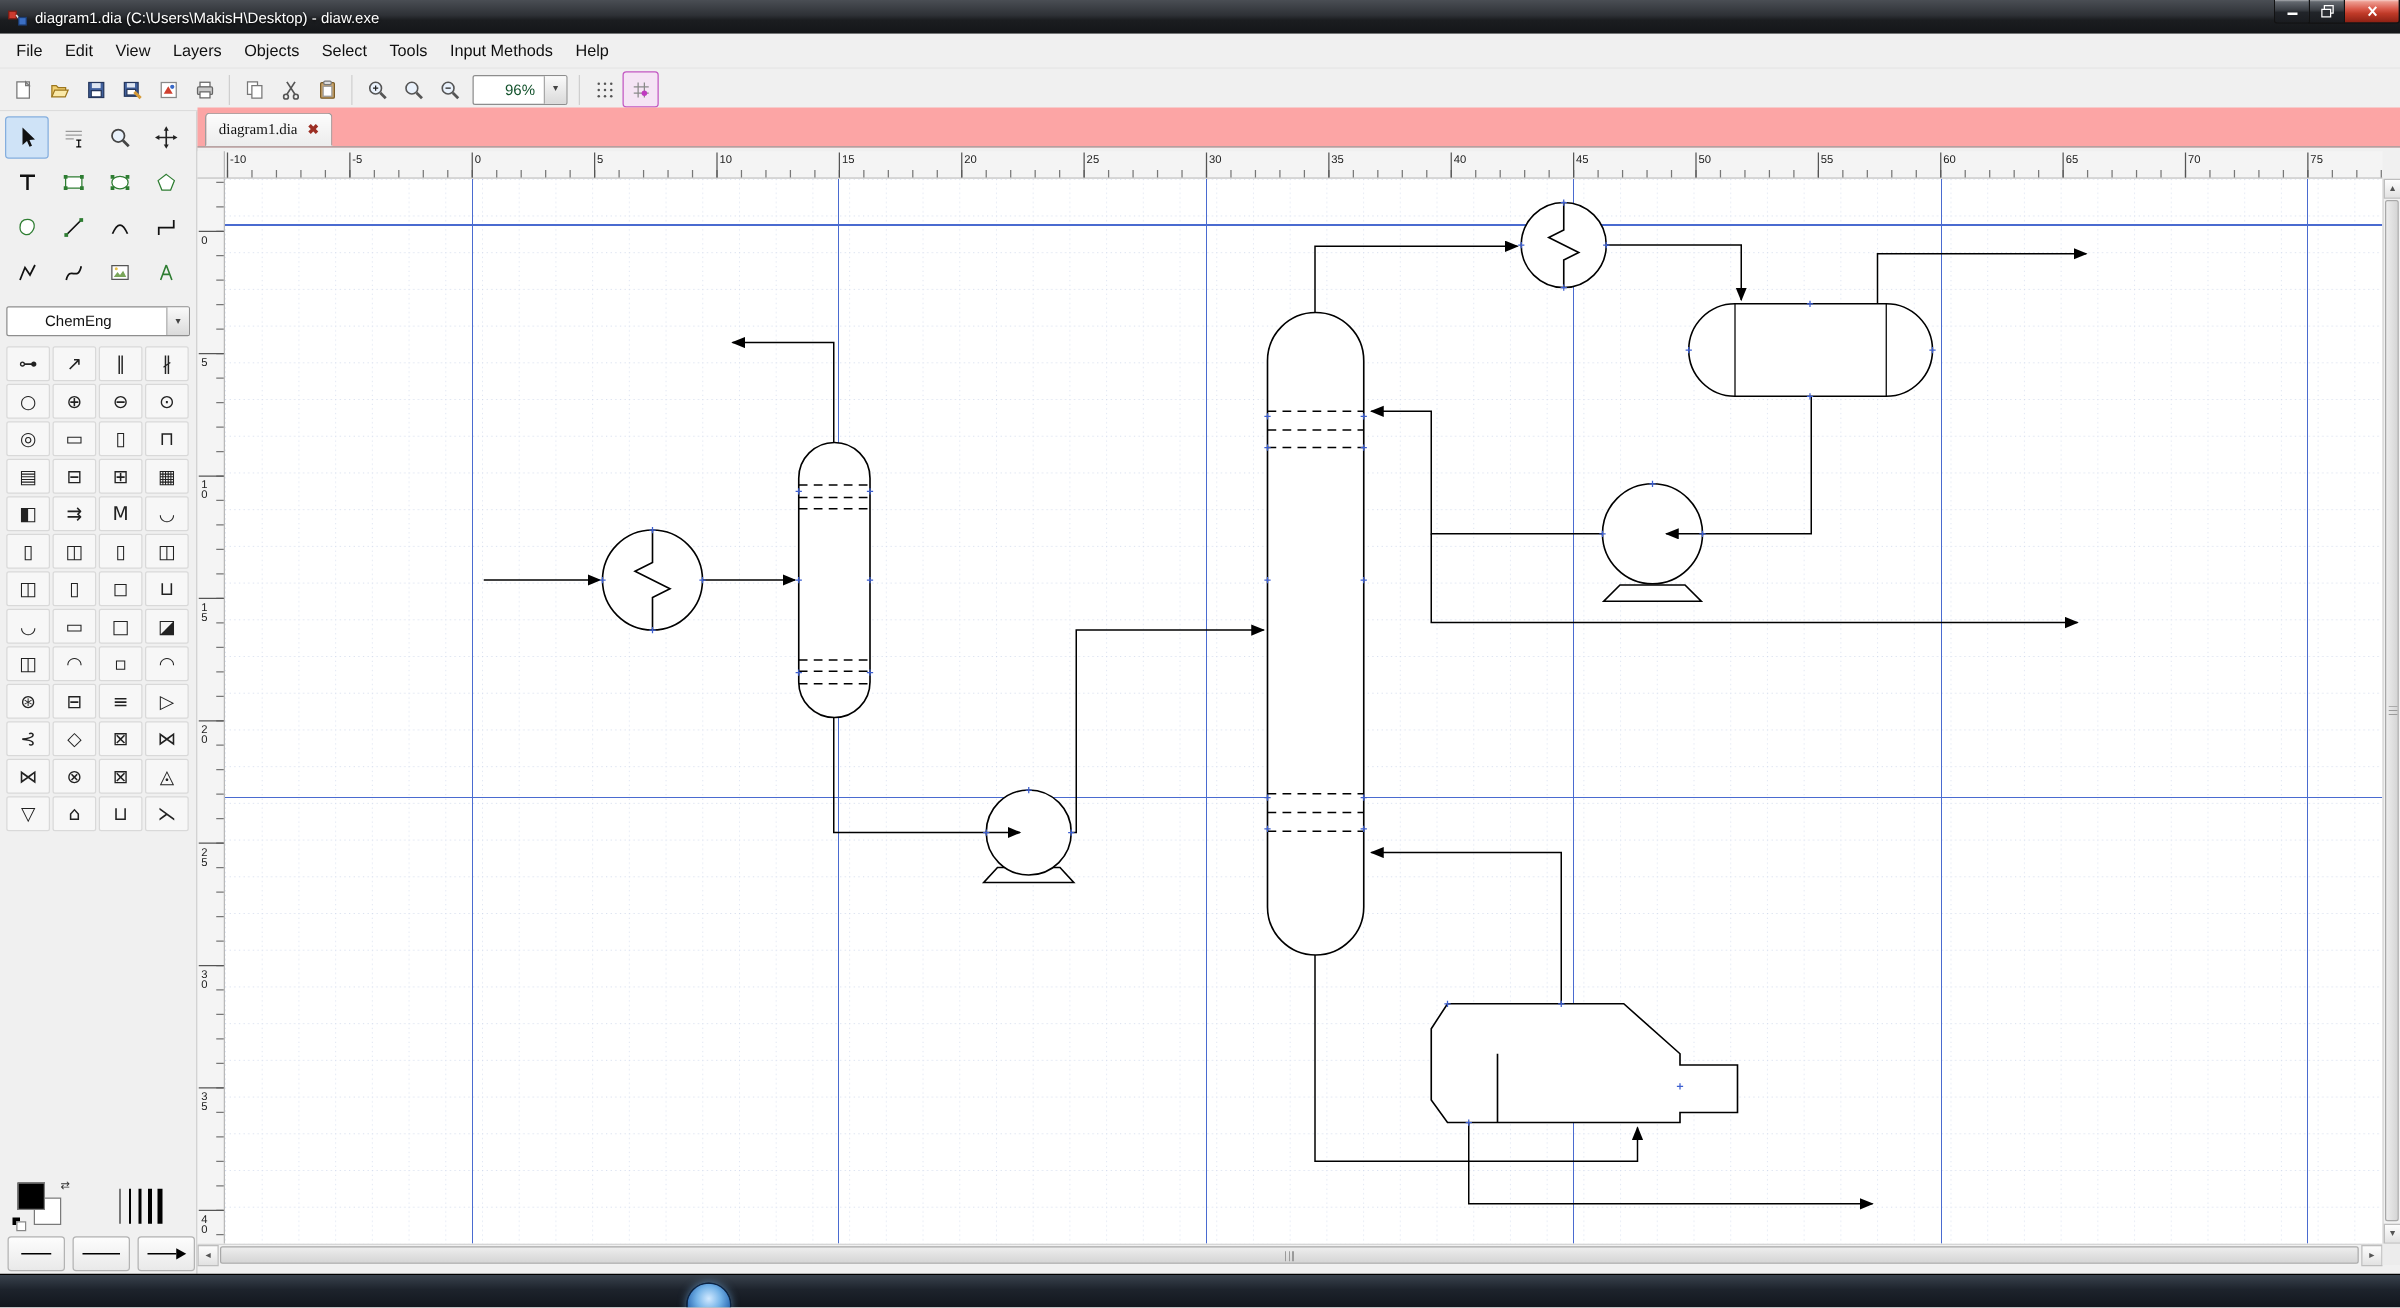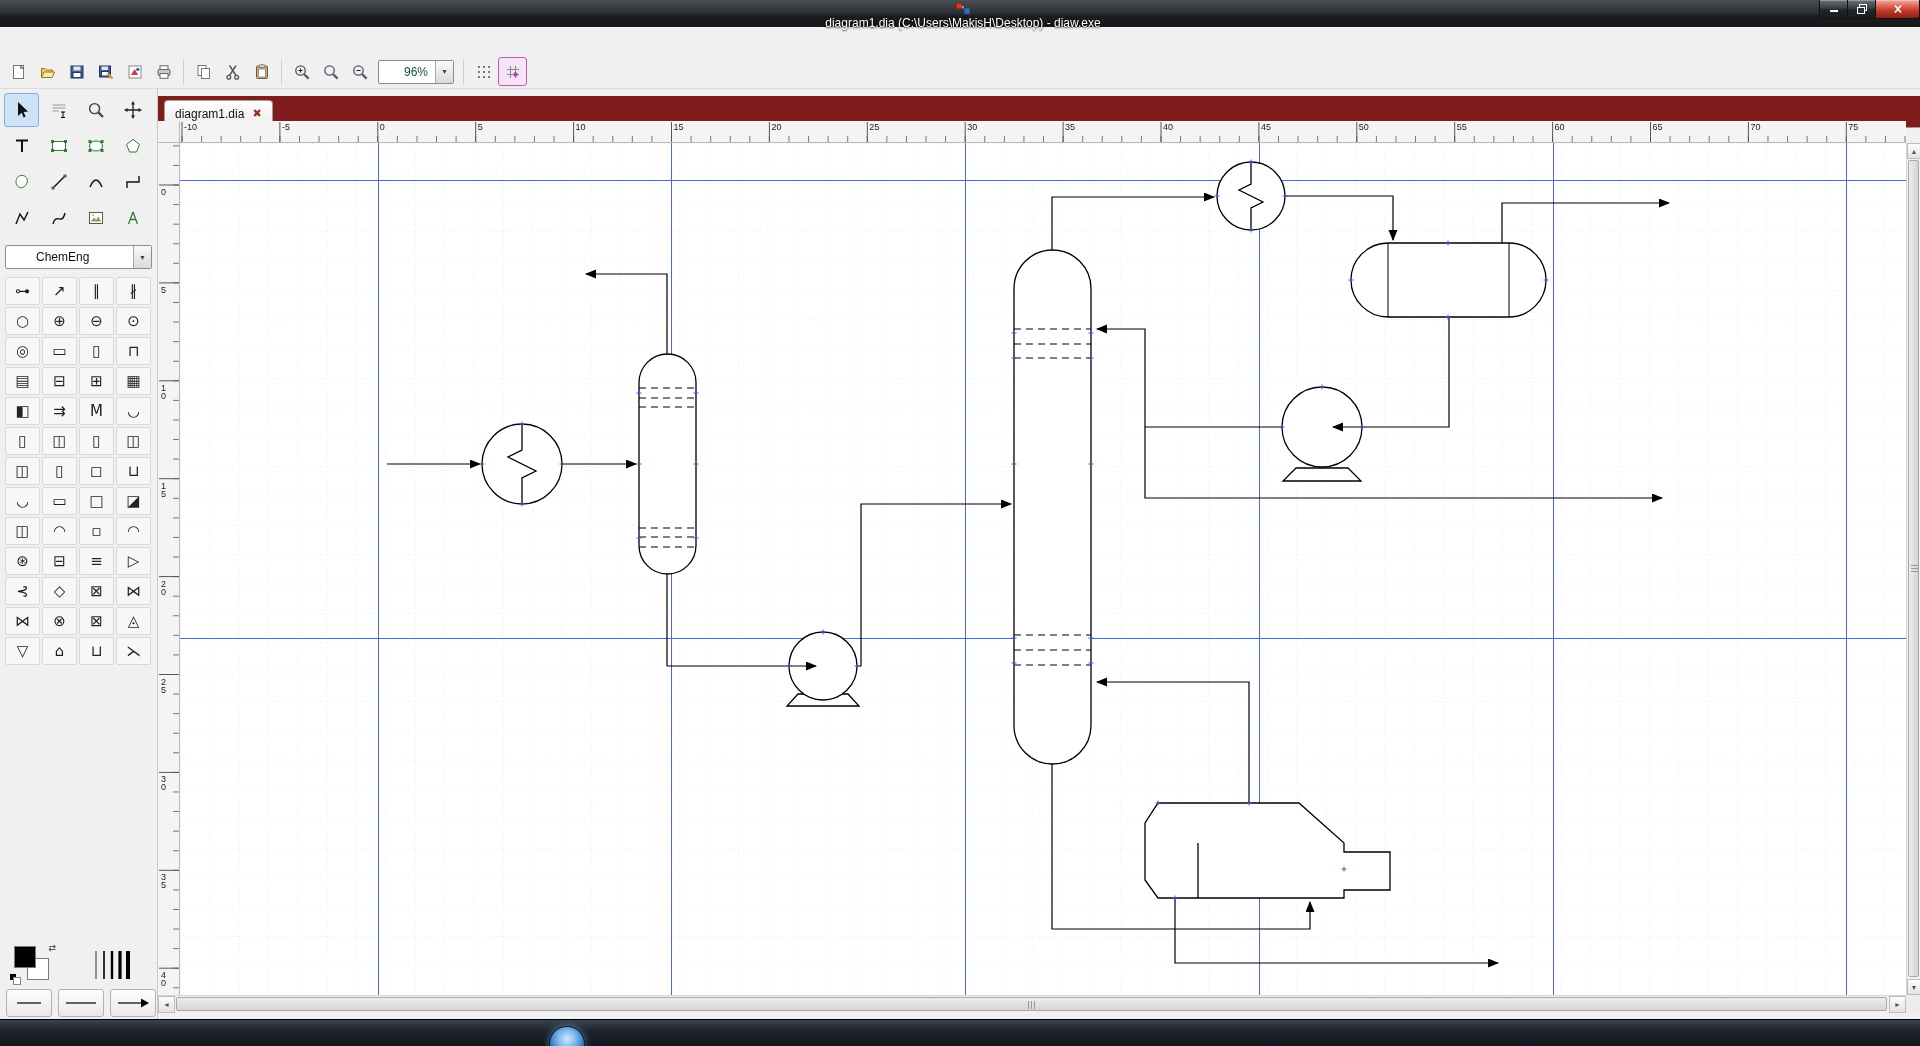--- a/index.html
+++ b/index.html
@@ -2,21 +2,21 @@
 <html><head>
 <meta charset="utf-8">
 <style>
   html,body{margin:0;padding:0;}
   body{width:1920px;height:1046px;overflow:hidden;font-family:"Liberation Sans","DejaVu Sans",sans-serif;}
   #window{position:relative;width:1920px;height:1046px;background:#f0f0f0;}
 
   
   #titlebar{position:absolute;left:0;top:0;width:100%;height:27px;
     background:linear-gradient(#4a4e54 0%,#2e3136 45%,#1b1d20 60%,#141619 100%);
-    display:flex;align-items:center;box-sizing:border-box;flex-direction:column;}
+    display:flex;align-items:center;box-sizing:border-box;}
   .app-icon{margin-left:6px;width:16px;height:16px;}
   .title-text{color:#fff;font-size:12px;margin-left:6px;text-shadow:0 1px 2px rgba(0,0,0,.9);white-space:nowrap;}
   .win-buttons{position:absolute;right:0;top:0;display:flex;}
   .winbtn{height:19px;display:flex;align-items:center;justify-content:center;
     border:1px solid #121212;border-top:none;box-sizing:border-box;
     background:linear-gradient(#6c7178 0%,#393d43 45%,#212429 55%,#1a1c20 100%);
     box-shadow:inset 0 1px 0 rgba(255,255,255,.3);}
   .winbtn.min{width:29px;border-radius:0 0 0 3px;}
   .winbtn.max{width:27px;border-left:none;border-right:none;}
   .winbtn.close{width:45px;border-radius:0 0 3px 0;
@@ -56,22 +56,22 @@
   #color-widget .swap{position:absolute;right:0;top:-2px;font-size:9px;color:#333;}
   #color-widget .mini{position:absolute;left:0;bottom:0;width:11px;height:11px;}
   #color-widget .mini .b{position:absolute;left:0;top:0;width:6px;height:6px;background:#000;}
   #color-widget .mini .w{position:absolute;right:0;bottom:0;width:6px;height:6px;background:#fff;border:1px solid #888;}
   #linewidth-widget{position:absolute;left:88px;top:856px;width:48px;height:40px;}
   #style-row{position:absolute;left:6px;top:900px;display:flex;gap:6px;}
   .style-btn{width:44px;height:26px;border:1px solid #b3b3b3;background:linear-gradient(#fdfdfd,#e9e9e9);
     border-radius:3px;display:flex;align-items:center;justify-content:center;}
 
   
-  #tabbar{position:absolute;left:158px;top:96px;width:1762px;height:32px;background:#7f1d1d;
-    border-bottom:1px solid #9d9d9d;box-sizing:border-box;}
+  #tabbar{position:absolute;left:158px;top:86px;width:1762px;height:32px;background:#fca5a5;
+    border-bottom:1px solid #9d9d9d;box-sizing:border-box;font-family:Liberation Serif, serif;}
   .tab{position:absolute;left:6px;bottom:0;height:27px;display:flex;align-items:center;gap:8px;padding:0 10px;
     background:linear-gradient(#fdfdfd,#ededed);border:1px solid #9d9d9d;border-bottom:1px solid #ededed;
     border-radius:4px 4px 0 0;font-size:12px;color:#111;box-sizing:border-box;}
   .tab-close{color:#9c2f24;font-size:11px;font-weight:bold;}
   #ruler-corner{position:absolute;left:158px;top:121px;width:22px;height:22px;background:#f2f2f2;
     border-right:1px solid #b9b9b9;border-bottom:1px solid #b9b9b9;box-sizing:border-box;}
   #hruler{position:absolute;left:180px;top:121px;width:1726px;height:22px;background:#f4f4f4;border-bottom:1px solid #b9b9b9;box-sizing:border-box;}
   #vruler{position:absolute;left:158px;top:143px;width:22px;height:852px;background:#f4f4f4;border-right:1px solid #b9b9b9;box-sizing:border-box;}
   #canvas{position:absolute;left:180px;top:143px;width:1726px;height:852px;background:#fff;overflow:hidden;}
   #canvas svg{display:block;}
@@ -129,20 +129,31 @@
         </svg>
       </div>
       <div class="winbtn close">
         <svg width="14" height="12" viewBox="0 0 14 12">
             <path d="M4,2.5 L10,9.5 M10,2.5 L4,9.5" stroke="#fff" stroke-width="1.7"></path>
           </svg>
       </div>
     </div>
   </div>
 
+  <div id="menubar">
+      <span class="menu-item">File</span>
+      <span class="menu-item">Edit</span>
+      <span class="menu-item">View</span>
+      <span class="menu-item">Layers</span>
+      <span class="menu-item">Objects</span>
+      <span class="menu-item">Select</span>
+      <span class="menu-item">Tools</span>
+      <span class="menu-item">Input Methods</span>
+      <span class="menu-item">Help</span>
+    </div>
 
   <div id="toolbar">
     <div class="tbtn">
       <svg width="18" height="18" viewBox="0 0 18 18">
           <rect x="3.5" y="2.5" width="10" height="13" fill="#fff" stroke="#777"></rect>
           <path d="M10.5,2.5 L13.5,5.5 L10.5,5.5 Z" fill="#ccc" stroke="#777"></path>
         </svg>
     </div>
     <div class="tbtn">
       <svg width="18" height="18" viewBox="0 0 18 18">

